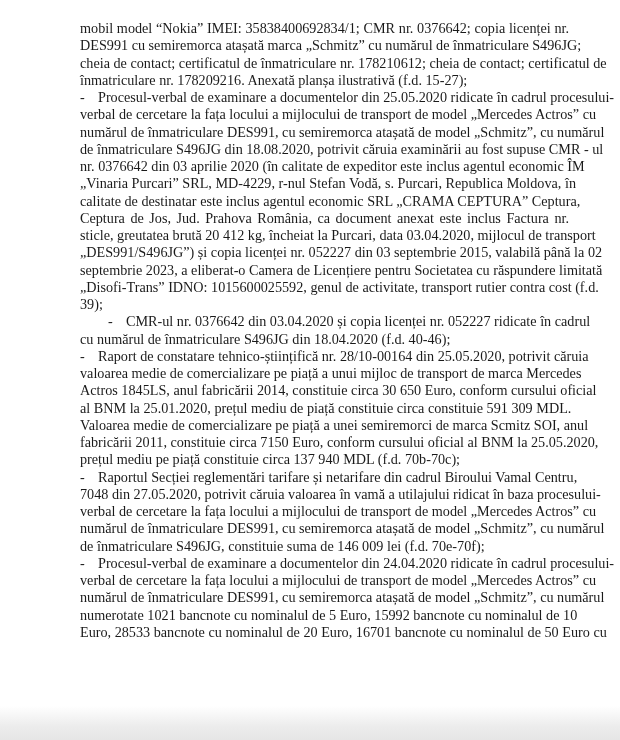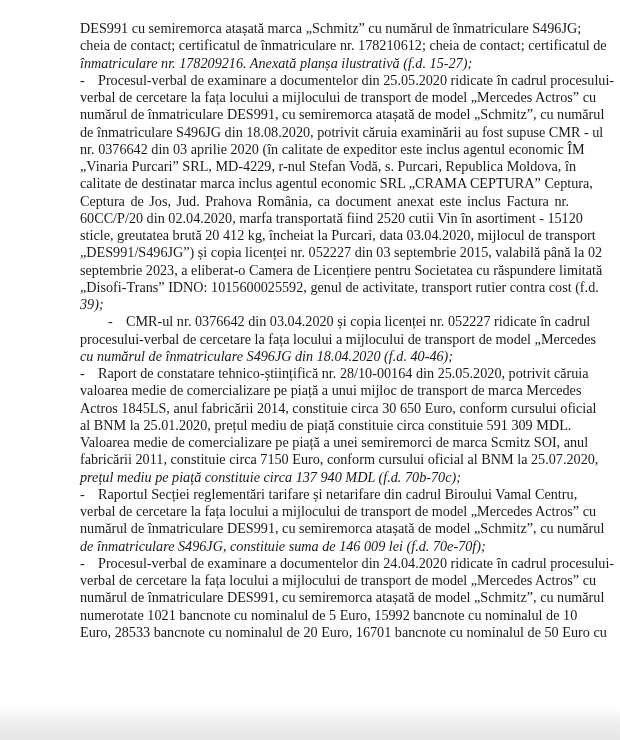--- a/index.html
+++ b/index.html
@@ -18,69 +18,69 @@
     background: linear-gradient(#ffffff, #ececec 60%, #e6e6e6);
   }
   .text {
     position: absolute; left: 80px; top: 20px; width: 489px;
     font-size: 14.2px; line-height: 17.25px;
   }
   .line {
     display: block; white-space: nowrap; text-align: justify;
     text-align-last: justify; height: 17.25px; overflow: visible;
   }
-  .line.last { text-align-last: left; font-style: italic; }
+  .line.last { text-align-last: left; }
   .bullet-row { position: relative; }
   .dash {
     position: absolute; left: -18px; top: 0;
   }
   .para { margin: 0; }
 </style>
 </head>
 <body>
 
 <div class="page">
   <div class="text" id="text">
       <div class="para">
+        <div class="line bullet-row"><span>mobil model “Nokia” IMEI: 35838400692834/1; CMR nr. 0376642; copia licenței nr.</span></div>
         <div class="line bullet-row"><span>DES991 cu semiremorca atașată marca „Schmitz” cu numărul de înmatriculare S496JG;</span></div>
         <div class="line bullet-row"><span>cheia de contact; certificatul de înmatriculare nr. 178210612; cheia de contact; certificatul de</span></div>
         <div class="line bullet-row last"><span>înmatriculare nr. 178209216. Anexată planșa ilustrativă  (f.d. 15-27);</span></div>
       </div>
       <div class="para">
         <div class="line bullet-row" style="text-indent: 18px;"><span class="dash">-</span><span>Procesul-verbal de examinare a documentelor din 25.05.2020 ridicate în cadrul procesului-</span></div>
         <div class="line bullet-row"><span>verbal de cercetare la fața locului a mijlocului de transport de model „Mercedes Actros” cu</span></div>
         <div class="line bullet-row"><span>numărul de înmatriculare DES991, cu semiremorca atașată de model „Schmitz”, cu numărul</span></div>
         <div class="line bullet-row"><span>de înmatriculare S496JG din 18.08.2020, potrivit căruia examinării au fost supuse CMR - ul</span></div>
         <div class="line bullet-row"><span>nr. 0376642 din 03 aprilie 2020 (în calitate de expeditor este inclus agentul economic ÎM</span></div>
         <div class="line bullet-row"><span>„Vinaria Purcari” SRL, MD-4229, r-nul Stefan Vodă, s. Purcari, Republica Moldova, în</span></div>
-        <div class="line bullet-row"><span>calitate de destinatar marca inclus agentul economic SRL „CRAMA CEPTURA” Ceptura,</span></div>
+        <div class="line bullet-row"><span>calitate de destinatar este inclus agentul economic SRL „CRAMA CEPTURA” Ceptura,</span></div>
         <div class="line bullet-row"><span>Ceptura de Jos, Jud. Prahova România, ca document anexat este inclus Factura nr.</span></div>
-        <div class="line bullet-row"><span>60CC/P/20 din 02.04.2020, marfa transportată fiind 2520 cutii Vin în asortiment - 15120</span></div>
         <div class="line bullet-row"><span>sticle, greutatea brută 20 412 kg, încheiat la Purcari, data 03.04.2020, mijlocul de transport</span></div>
         <div class="line bullet-row"><span>„DES991/S496JG”) și copia licenței nr. 052227 din 03 septembrie 2015, valabilă până la 02</span></div>
         <div class="line bullet-row"><span>septembrie 2023, a eliberat-o Camera de Licențiere pentru Societatea cu răspundere limitată</span></div>
         <div class="line bullet-row"><span>„Disofi-Trans” IDNO: 1015600025592, genul de activitate, transport rutier contra cost (f.d.</span></div>
         <div class="line bullet-row last"><span>39);</span></div>
       </div>
       <div class="para">
         <div class="line bullet-row" style="text-indent: 46px;"><span class="dash">-</span><span>CMR-ul nr. 0376642 din 03.04.2020 și copia licenței nr. 052227 ridicate în cadrul</span></div>
-        <div class="line bullet-row"><span>procesului-verbal de cercetare la fața locului a mijlocului de transport de model „Mercedes</span></div>
         <div class="line bullet-row last"><span>cu numărul de înmatriculare S496JG din 18.04.2020 (f.d. 40-46);</span></div>
       </div>
       <div class="para">
         <div class="line bullet-row" style="text-indent: 18px;"><span class="dash">-</span><span>Raport de constatare tehnico-științifică nr. 28/10-00164 din 25.05.2020, potrivit căruia</span></div>
         <div class="line bullet-row"><span>valoarea medie de comercializare pe piață a unui mijloc de transport de marca Mercedes</span></div>
         <div class="line bullet-row"><span>Actros 1845LS, anul fabricării 2014, constituie circa 30 650 Euro, conform cursului oficial</span></div>
         <div class="line bullet-row"><span>al BNM la 25.01.2020, prețul mediu de piață constituie circa constituie 591 309 MDL.</span></div>
         <div class="line bullet-row"><span>Valoarea medie de comercializare pe piață a unei semiremorci de marca Scmitz SOI, anul</span></div>
-        <div class="line bullet-row"><span>fabricării 2011, constituie circa 7150 Euro, conform cursului oficial al BNM la 25.07.2020,</span></div>
+        <div class="line bullet-row"><span>fabricării 2011, constituie circa 7150 Euro, conform cursului oficial al BNM la 25.05.2020,</span></div>
         <div class="line bullet-row last"><span>prețul mediu pe piață constituie circa 137 940 MDL (f.d. 70b-70c);</span></div>
       </div>
       <div class="para">
         <div class="line bullet-row" style="text-indent: 18px;"><span class="dash">-</span><span>Raportul Secției reglementări tarifare și netarifare din cadrul Biroului Vamal Centru,</span></div>
+        <div class="line bullet-row"><span>7048 din 27.05.2020, potrivit căruia valoarea în vamă a utilajului ridicat în baza procesului-</span></div>
         <div class="line bullet-row"><span>verbal de cercetare la fața locului a mijlocului de transport de model „Mercedes Actros” cu</span></div>
         <div class="line bullet-row"><span>numărul de înmatriculare DES991, cu semiremorca atașată de model „Schmitz”, cu numărul</span></div>
         <div class="line bullet-row last"><span>de înmatriculare S496JG, constituie suma de 146 009 lei (f.d. 70e-70f);</span></div>
       </div>
       <div class="para">
         <div class="line bullet-row" style="text-indent: 18px;"><span class="dash">-</span><span>Procesul-verbal de examinare a documentelor din 24.04.2020 ridicate în cadrul procesului-</span></div>
         <div class="line bullet-row"><span>verbal de cercetare la fața locului a mijlocului de transport de model „Mercedes Actros” cu</span></div>
         <div class="line bullet-row"><span>numărul de înmatriculare DES991, cu semiremorca atașată de model „Schmitz”, cu numărul</span></div>
         <div class="line bullet-row"><span>numerotate 1021 bancnote cu nominalul de 5 Euro, 15992 bancnote cu nominalul de 10</span></div>
         <div class="line bullet-row"><span>Euro, 28533 bancnote cu nominalul de 20 Euro, 16701 bancnote cu nominalul de 50 Euro cu</span></div>

